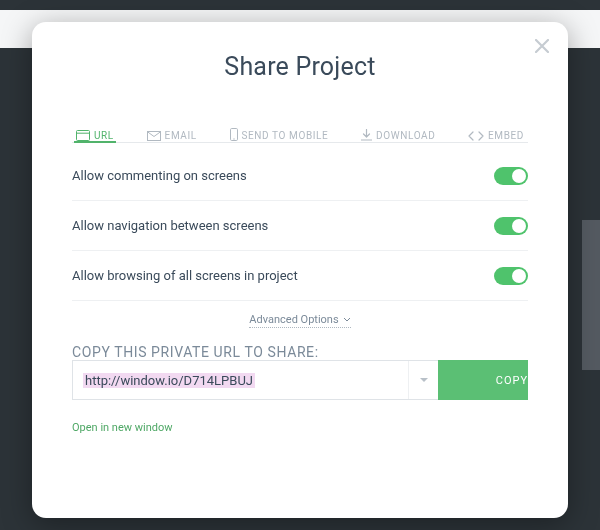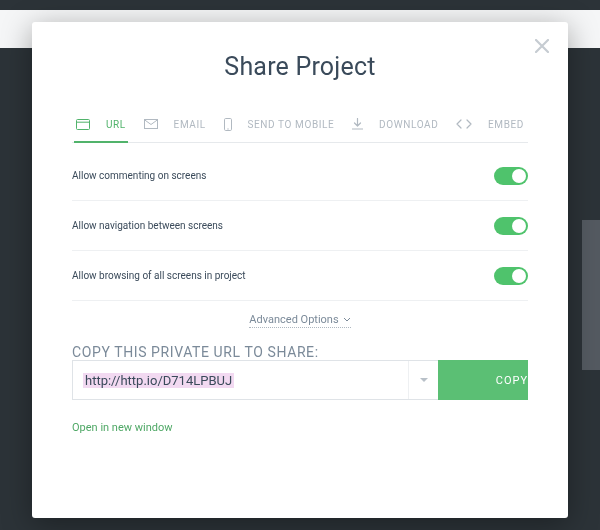--- a/index.html
+++ b/index.html
@@ -17,21 +17,21 @@
     background: #f5f6f7;
   }
   .bg-panel {
     position: absolute; right: 0; top: 220px; width: 18px; height: 150px;
     background: #545a61;
   }
   .modal {
     position: absolute;
     left: 32px; right: 32px; top: 22px; bottom: 12px;
     background: #fff;
-    border-radius: 3px;
+    border-radius: 14px;
     box-shadow: 0 6px 30px rgba(0,0,0,0.35);
     padding: 0 40px;
   }
   .close {
     position: absolute; right: 16px; top: 14px;
     width: 20px; height: 20px;
     display: flex; align-items: center; justify-content: center;
     color: #c6ccd2; cursor: pointer; font-size: 20px;
   }
   .title {
@@ -44,22 +44,22 @@
     letter-spacing: 0.2px;
   }
   .tabs {
     display: flex;
     justify-content: space-between;
     border-bottom: 1px solid #e6e9ec;
     height: 36px;
     padding: 0 2px;
   }
   .tab {
-    display: flex; align-items: center;
-    gap: 16px;
+    display: flex; align-items: flex-end;
+    gap: 4px;
     font-size: 10px;
     letter-spacing: 0.6px;
     color: #b1b9c1;
     padding: 0 2px;
     border-bottom: 2px solid transparent;
     cursor: pointer;
     height: 36px;
     margin-bottom: -1px;
   }
   .tab.active {
@@ -67,21 +67,21 @@
     border-bottom-color: #51b36b;
   }
   .tab .ic { display: inline-flex; }
   .options {
     padding-top: 8px;
   }
   .opt-row {
     display: flex; align-items: center; justify-content: space-between;
     height: 50px;
     border-bottom: 1px solid #eef0f2;
-    font-size: 10px;
+    font-size: 13px;
     color: #3a4a5a;
   }
   .toggle {
     width: 34px; height: 18px; border-radius: 10px;
     background: #4fc36c;
     position: relative;
     cursor: pointer;
   }
   .toggle .knob {
     position: absolute; right: 2px; top: 2px;
@@ -240,21 +240,21 @@
       <svg width="8" height="5" viewBox="0 0 8 5">
           <path d="M1 1 L4 4 L7 1" fill="none" stroke="currentColor" stroke-width="1"></path>
         </svg>
     </span>
   </div>
 
   <div class="copy-label">COPY THIS PRIVATE URL TO SHARE:</div>
 
   <div class="copy-row">
     <div class="url-wrap">
-      <span class="url-text">http://http.io/D714LPBUJ</span>
+      <span class="url-text">http://window.io/D714LPBUJ</span>
       <div class="dd-caret">
         <svg width="8" height="5" viewBox="0 0 8 5">
             <path d="M0 0 L4 4 L8 0 Z" fill="currentColor"></path>
           </svg>
       </div>
     </div>
     <div class="copy-btn">
       <span>COPY</span>
     </div>
   </div>

